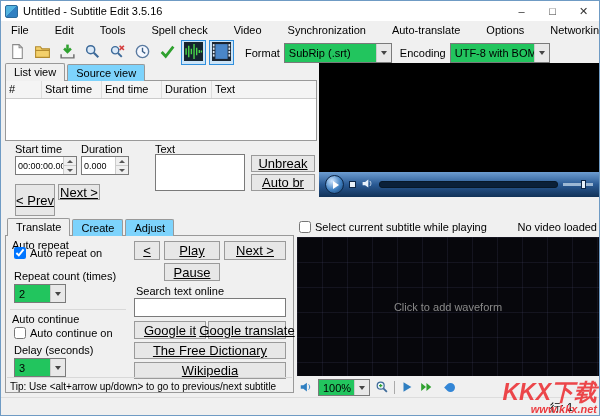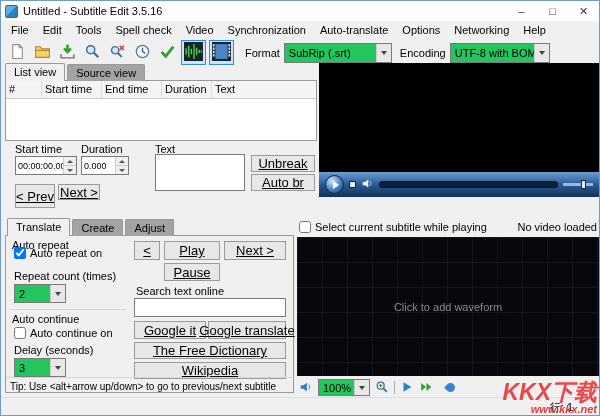--- a/index.html
+++ b/index.html
@@ -7,40 +7,40 @@
   #window{position:relative;width:600px;height:416px;background:#f0f0f0;border:1px solid #6f9bc4;overflow:hidden;}
 
   
   .titlebar{position:absolute;top:0;left:0;right:0;height:20px;background:#fff;display:flex;align-items:center;}
   .app-icon{width:13px;height:13px;margin:0 5px 0 4px;border-radius:2px;background:linear-gradient(135deg,#53b4e0 0 50%,#2f7fc1 50% 100%);border:1px solid #2a6a9a;}
   .title-text{font-size:11px;white-space:nowrap;}
   .titlebar-buttons{margin-left:auto;display:flex;height:100%;}
   .tb-btn{width:31px;height:100%;display:flex;align-items:center;justify-content:center;font-size:11px;color:#333;}
 
   
-  .menubar{position:absolute;top:20px;left:0;right:0;height:18px;display:flex;align-items:center;padding-left:3px;background:#f0f0f0;}
+  .menubar{position:absolute;top:20px;left:0;right:0;height:18px;display:flex;align-items:center;padding-left:3px;background:#f0f0f0;gap:12px;}
   .menu-item{padding:2px 7px;white-space:nowrap;}
 
   
   .toolbar{position:absolute;top:38px;left:0;right:0;height:27px;display:flex;align-items:center;padding-left:5px;}
   .tool-btn{width:23px;height:23px;display:flex;align-items:center;justify-content:center;margin-right:2px;}
   .tool-btn svg{width:17px;height:17px;}
   .toggle-btn{width:25px;height:25px;border:1px solid #2f8fdd;background:#cce4f7;display:flex;align-items:center;justify-content:center;margin-right:3px;}
   .toggle-btn svg{width:19px;height:19px;}
   .tb-label{margin:0 4px 0 8px;white-space:nowrap;}
   .combo{height:20px;background:#22c55e;border:1px solid #7a7a7a;display:flex;align-items:center;}
   .combo .combo-text{flex:1;padding-left:4px;white-space:nowrap;overflow:hidden;}
   .combo .combo-btn{width:15px;height:100%;display:flex;align-items:center;justify-content:center;background:#e8e8e8;border-left:1px solid #ccc;}
   .arrow-down{width:0;height:0;border-left:3px solid transparent;border-right:3px solid transparent;border-top:4px solid #444;}
   .combo-format{width:108px;}
   .combo-encoding{width:100px;}
 
   
   .tabstrip{position:absolute;display:flex;align-items:flex-end;z-index:3;}
-  .tab{height:17px;padding:2px 8px 0;border:1px solid #999;border-bottom:none;background:#a3a3a3;margin-right:2px;border-radius:2px 2px 0 0;white-space:nowrap;}
+  .tab{height:17px;padding:2px 8px 0;border:1px solid #999;border-bottom:none;background:#7dd3fc;margin-right:2px;border-radius:2px 2px 0 0;white-space:nowrap;}
   .tab.active{background:#f0f0f0;height:18px;}
   .list-tabs{top:62px;left:4px;}
   .translate-tabs{top:217px;left:6px;}
 
   
   .subtitle-table{position:absolute;top:79px;left:4px;width:312px;height:61px;background:#fff;border:1px solid #999;z-index:1;}
   .thead{display:flex;height:18px;background:#f4f4f4;border-bottom:1px solid #ccc;}
   .th{padding:2px 3px;border-right:1px solid #ddd;white-space:nowrap;overflow:hidden;}
   .th-num{width:36px;}.th-start{width:60px;}.th-end{width:60px;}.th-dur{width:50px;}.th-text{flex:1;border-right:none;}
 
@@ -253,21 +253,21 @@
             <span class="tri-dn"></span>
           </span>
       </div>
     </div>
 
     <textarea class="text-area" style="left: 150px; top: 13px; width: 90px; height: 37px;"></textarea>
 
     <button class="btn" style="left:246px;top:14px;width:64px;height:17px;">Unbreak</button>
     <button class="btn" style="left:246px;top:33px;width:64px;height:17px;">Auto br</button>
 
-    <button class="btn" style="left:10px;top:43px;width:40px;height:24px;">&lt; Prev</button>
+    <button class="btn" style="left:10px;top:43px;width:40px;height:32px;">&lt; Prev</button>
     <button class="btn" style="left:53px;top:43px;width:42px;height:16px;">Next &gt;</button>
   </div>
 
   <div class="video-player">
     <div class="player-bar">
       <div class="play-circle">
           <span class="play-tri"></span>
         </div>
       <div class="stop-sq"></div>
       <span><svg viewBox="0 0 16 16" width="13" height="13">

